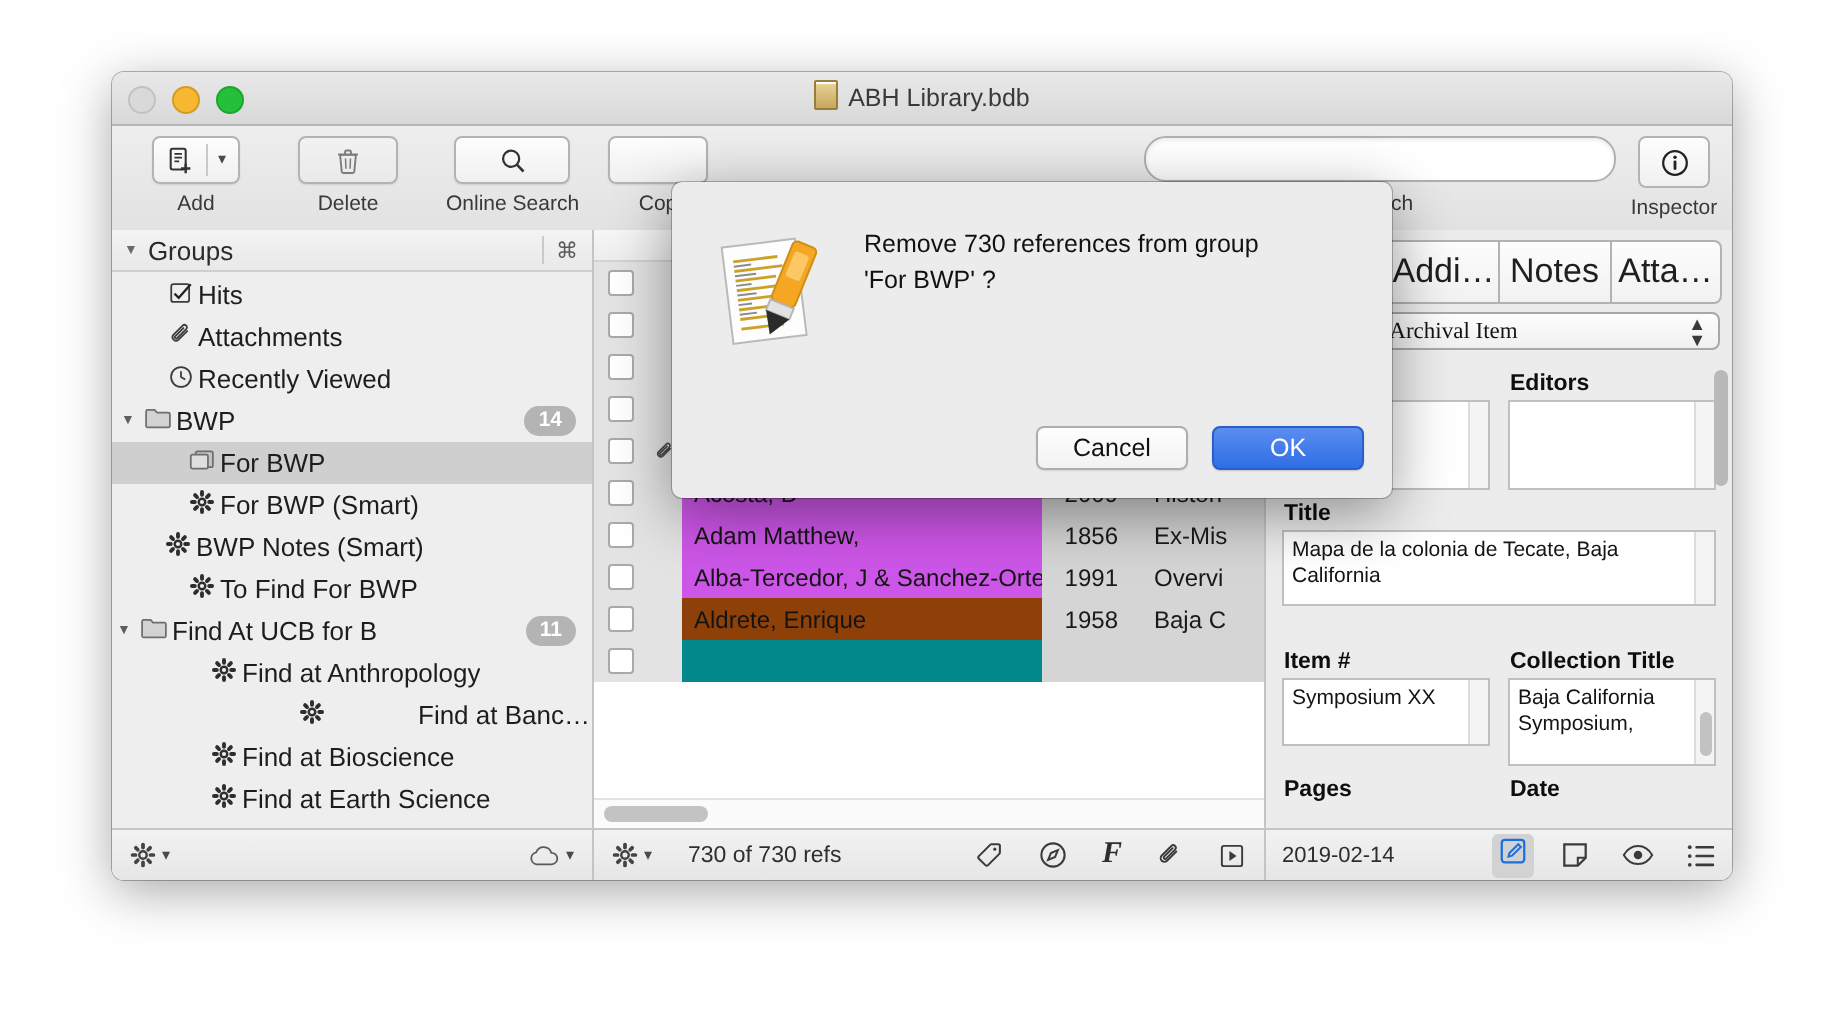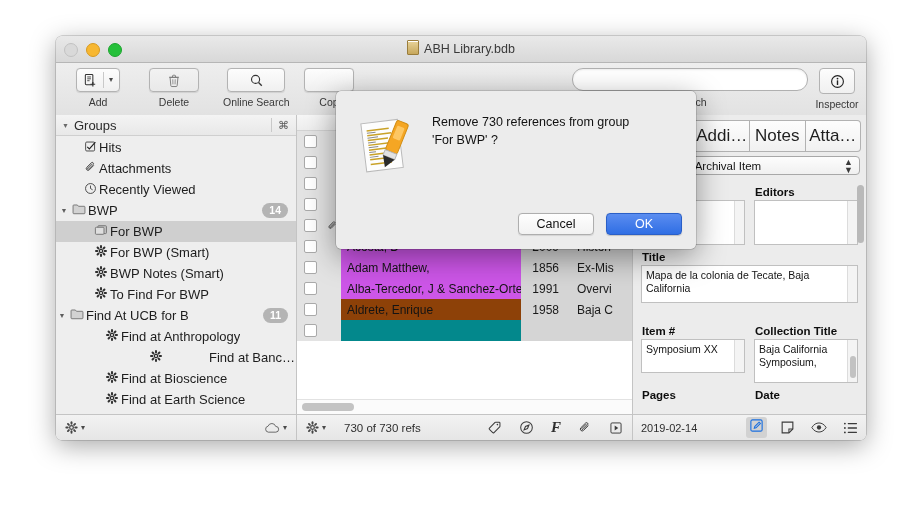--- a/index.html
+++ b/index.html
@@ -149,21 +149,21 @@
   }
   .itab:first-child{border-left-width:.5px;border-radius:4px 0 0 4px;}
   .itab:last-child{border-radius:0 4px 4px 0;}
   .itab.active{background:linear-gradient(#dcdcdc,#cfcfcf);}
 
   .insp-row2{display:flex;align-items:center;padding:0 6px 6px 6px;gap:8px;}
   .dots{font-size:12px;color:#666;letter-spacing:3px;padding-left:4px;}
   .popup{
     flex:1;height:19px;border-radius:4px;background:linear-gradient(#fdfdfd,#f0f0f0);
     border:.5px solid #a8a8a8;display:flex;align-items:center;position:relative;
-    padding-left:9px;font-size:11.5px;color:#141414;box-sizing:border-box;
+    padding-left:9px;font-size:11.5px;color:#141414;box-sizing:border-box;font-family:Liberation Serif, serif;
   }
   .popup .arrows{position:absolute;right:6px;font-size:9px;line-height:8px;color:#3a3a3a;text-align:center;}
 
   .insp-body{flex:1;background:#ececec;padding:5px 8px 0 8px;position:relative;overflow:hidden;}
   .flabel{font-size:11.5px;font-weight:bold;color:#0e0e0e;margin:0 0 2px 1px;}
   .fbox{background:#fff;border:.5px solid #c0c0c0;box-sizing:border-box;position:relative;
         font-size:10.5px;color:#141414;padding:3px 4px;line-height:12.5px;overflow:hidden;}
   .fbox .vsb{position:absolute;right:0;top:0;bottom:0;width:9px;background:#f4f4f4;border-left:.5px solid #dcdcdc;}
   .fbox .vth{position:absolute;right:1.5px;top:16px;width:6px;height:22px;border-radius:3px;background:#c2c2c2;}
   .two{display:flex;gap:9px;justify-content:center;}
@@ -340,21 +340,21 @@
                     <line x1="1.3" y1="8" x2="3.2" y2="8"></line>
                     <line x1="12.8" y1="8" x2="14.7" y2="8"></line>
                     <line x1="3.4" y1="3.4" x2="4.7" y2="4.7"></line>
                     <line x1="11.3" y1="11.3" x2="12.6" y2="12.6"></line>
                     <line x1="12.6" y1="3.4" x2="11.3" y2="4.7"></line>
                     <line x1="4.7" y1="11.3" x2="3.4" y2="12.6"></line>
                   </g>
                 </svg></span>
               <span class="tx">For BWP (Smart)</span>
             </div>
-            <div class="grow" style="padding-left: 24px;">
+            <div class="grow" style="padding-left: 12px;">
               <span class="tw"></span>
               <span class="ic"><svg width="12" height="12" viewBox="0 0 16 16">
                   <circle cx="8" cy="8" r="2.2" fill="none" stroke="#2e2e2e" stroke-width="1.6"></circle>
                   <g stroke="#2e2e2e" stroke-width="2.6" stroke-linecap="round">
                     <line x1="8" y1="1.3" x2="8" y2="3.2"></line>
                     <line x1="8" y1="12.8" x2="8" y2="14.7"></line>
                     <line x1="1.3" y1="8" x2="3.2" y2="8"></line>
                     <line x1="12.8" y1="8" x2="14.7" y2="8"></line>
                     <line x1="3.4" y1="3.4" x2="4.7" y2="4.7"></line>
                     <line x1="11.3" y1="11.3" x2="12.6" y2="12.6"></line>

